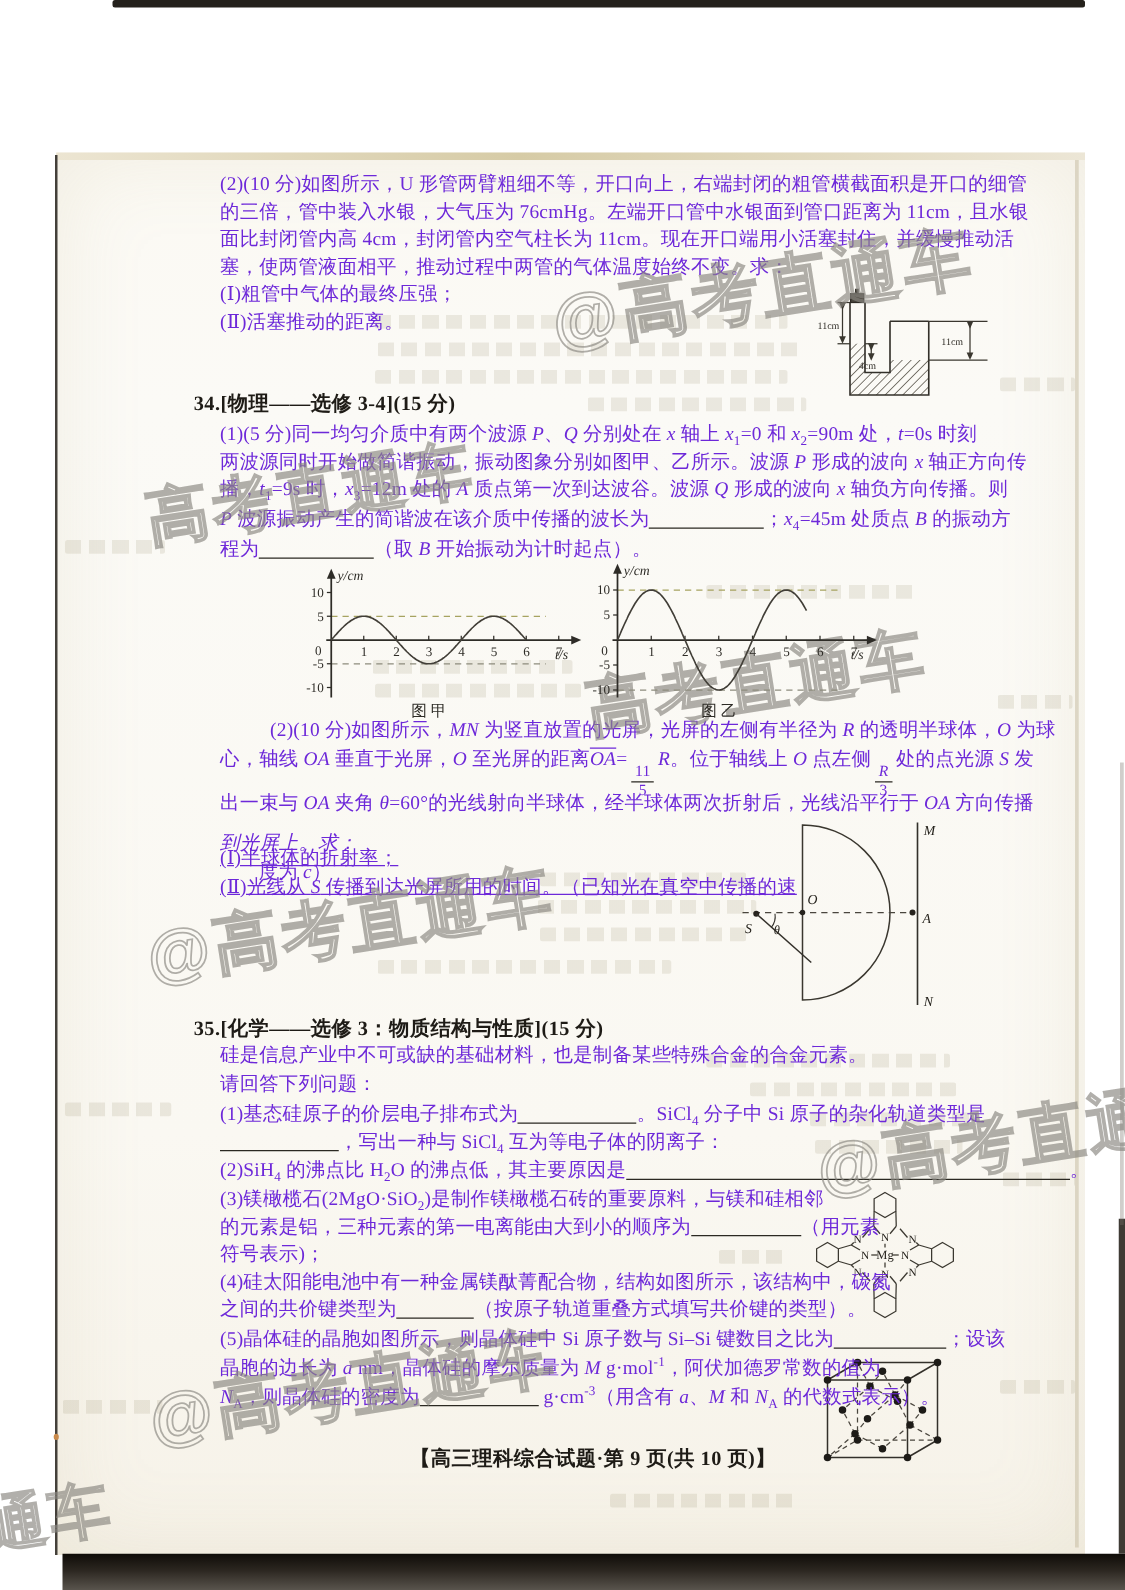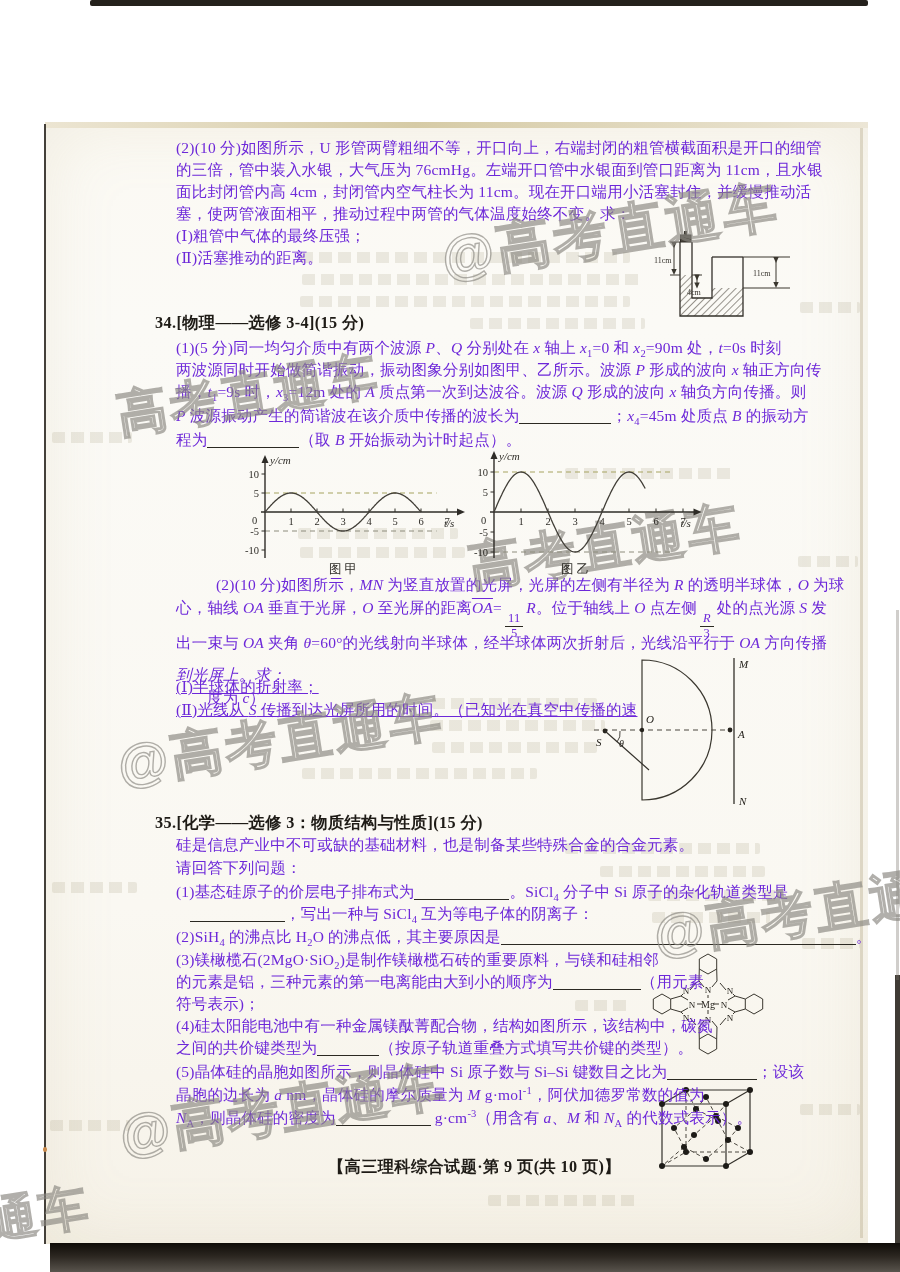--- a/index.html
+++ b/index.html
@@ -255,21 +255,21 @@
         </span>处的点光源 <i>S</i> 发</div>
       <div class="tl" style="top: 633px; left: 176px;">出一束与 <i>OA</i> 夹角 <i>θ</i>=60°的光线射向半球体，经半球体两次折射后，光线沿平行于 <i>OA</i> 方向传播</div>
       <div class="tl" style="top: 665px; left: 176px; font-style: italic;">到光屏上。求：</div>
       <div class="tl" style="top: 677px; left: 176px; text-decoration: underline;">(Ⅰ)半球体的折射率；</div>
       <div class="tl" style="top: 700px; left: 176px; text-decoration: underline;">(Ⅱ)光线从 <i>S</i> 传播到达光屏所用的时间。（已知光在真空中传播的速</div>
       <div class="tl" style="top: 688px; left: 176px; margin-left: 31px;">度为 <i>c</i>）</div>
       <div class="tl hd" style="top: 813px; left: 155px;">35.[化学——选修 3：物质结构与性质](15 分)</div>
       <div class="tl" style="top: 835px; left: 176px;">硅是信息产业中不可或缺的基础材料，也是制备某些特殊合金的合金元素。</div>
       <div class="tl" style="top: 858px; left: 176px;">请回答下列问题：</div>
       <div class="tl" style="top: 882px; left: 176px;">(1)基态硅原子的价层电子排布式为<u class="bl" style="width:95px"></u>。SiCl<sub>4</sub> 分子中 Si 原子的杂化轨道类型是</div>
-      <div class="tl" style="top: 904px; left: 190px; text-align: center;"><u class="bl" style="width:95px"></u>，写出一种与 SiCl<sub>4</sub> 互为等电子体的阴离子：</div>
+      <div class="tl" style="top: 904px; left: 176px; text-align: center;"><u class="bl" style="width:95px"></u>，写出一种与 SiCl<sub>4</sub> 互为等电子体的阴离子：</div>
       <div class="tl" style="top: 927px; left: 176px;">(2)SiH<sub>4</sub> 的沸点比 H<sub>2</sub>O 的沸点低，其主要原因是<u class="bl" style="width:355px"></u>。</div>
       <div class="tl" style="top: 950px; left: 176px;">(3)镁橄榄石(2MgO·SiO<sub>2</sub>)是制作镁橄榄石砖的重要原料，与镁和硅相邻</div>
       <div class="tl" style="top: 972px; left: 176px;">的元素是铝，三种元素的第一电离能由大到小的顺序为<u class="bl" style="width:88px"></u>（用元素</div>
       <div class="tl" style="top: 994px; left: 176px;">符号表示)；</div>
       <div class="tl" style="top: 1016px; left: 176px;">(4)硅太阳能电池中有一种金属镁酞菁配合物，结构如图所示，该结构中，碳氮</div>
       <div class="tl" style="top: 1038px; left: 176px;">之间的共价键类型为<u class="bl" style="width:62px"></u>（按原子轨道重叠方式填写共价键的类型）。</div>
       <div class="tl" style="top: 1062px; left: 176px;">(5)晶体硅的晶胞如图所示，则晶体硅中 Si 原子数与 Si–Si 键数目之比为<u class="bl" style="width:90px"></u>；设该</div>
       <div class="tl" style="top: 1084px; left: 176px;">晶胞的边长为 <i>a</i> nm，晶体硅的摩尔质量为 <i>M</i> g·mol<sup>-1</sup>，阿伏加德罗常数的值为</div>
       <div class="tl" style="top: 1107px; left: 176px;"><i>N</i><sub>A</sub>，则晶体硅的密度为<u class="bl" style="width:95px"></u> g·cm<sup>-3</sup>（用含有 <i>a</i>、<i>M</i> 和 <i>N</i><sub>A</sub> 的代数式表示）。</div>
       <div class="tl hd" style="top: 1157px; left: 328px;">【高三理科综合试题·第 9 页(共 10 页)】</div>

